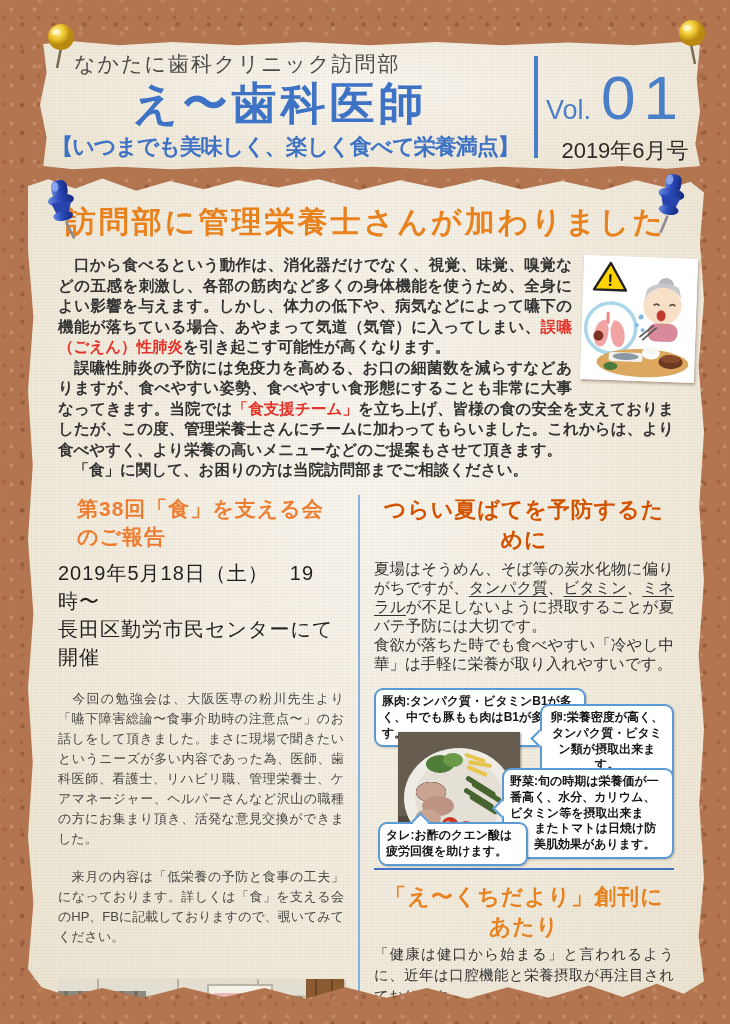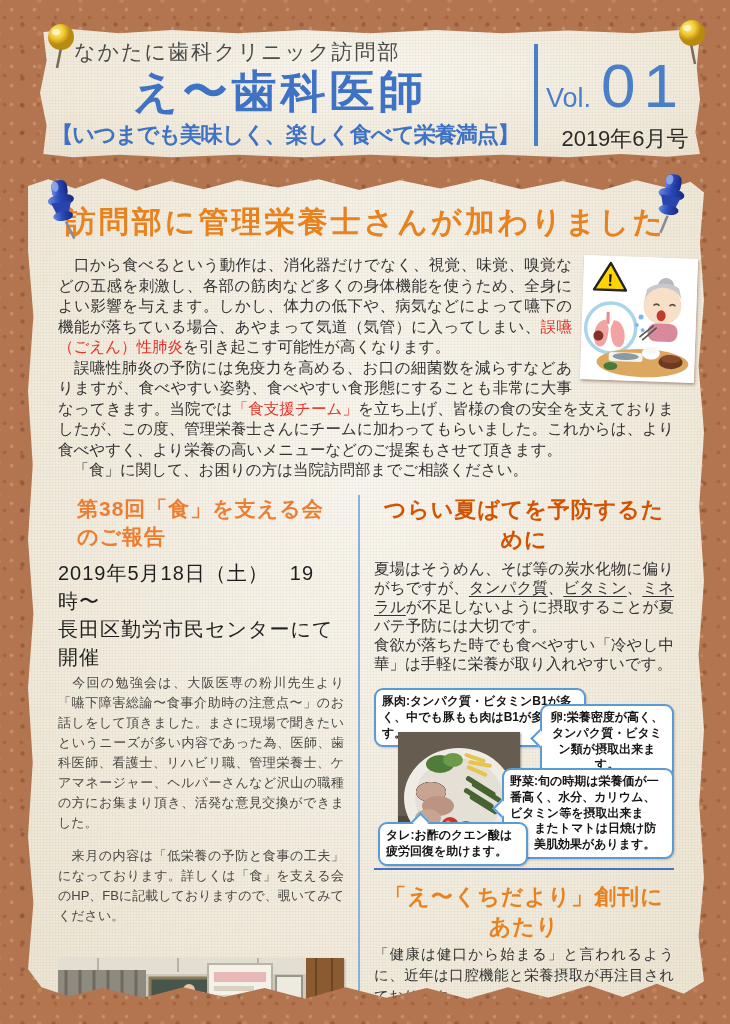--- a/index.html
+++ b/index.html
@@ -14,21 +14,21 @@
       radial-gradient(circle, rgba(225,160,115,.30) 1.8px, transparent 3px);
     background-size:23px 19px,31px 27px,17px 29px,41px 33px;
     background-position:0 0,7px 11px,13px 3px,19px 17px;}
   .paper-tex{
     background-color:#f4eee0;
     background-image:
       repeating-linear-gradient(0deg, rgba(120,100,70,.045) 0 1px, transparent 1px 3px),
       repeating-linear-gradient(90deg, rgba(120,100,70,.045) 0 1px, transparent 1px 3px),
       radial-gradient(ellipse at 50% 35%, rgba(255,255,255,.5), rgba(214,200,170,.25));}
   
-  .header-note{position:absolute;left:40px;top:28px;width:660px;height:130px;
+  .header-note{position:absolute;left:40px;top:40px;width:660px;height:130px;
     filter:drop-shadow(2px 3px 3px rgba(60,25,10,.45));
     clip-path:polygon(0.5% 3%,5% 1%,12% 4%,20% 1.5%,30% 4%,40% 1.5%,50% 4%,60% 1.5%,70% 4%,80% 2%,90% 4%,97% 1.5%,100% 4%,99.5% 30%,100% 55%,99.3% 80%,100% 97%,95% 99%,88% 97%,80% 99.5%,70% 97.5%,60% 99.5%,50% 97.5%,40% 99.5%,30% 97.5%,20% 99.5%,12% 97.5%,5% 99.5%,0.5% 97%,1% 75%,0% 50%,1% 25%);}
   .club-name{position:absolute;left:34px;top:10px;font-size:21px;color:#4a4a48;letter-spacing:2px;}
   .masthead{position:absolute;left:20px;top:34px;width:440px;text-align:center;
     font-size:45px;font-weight:bold;color:#3e72c4;letter-spacing:4px;}
   .mast-sub{position:absolute;left:2px;top:92px;width:486px;text-align:center;
     font-size:22px;font-weight:bold;color:#3e72c4;letter-spacing:-1px;}
   .head-divider{position:absolute;left:494px;top:16px;width:4px;height:102px;background:#4a7ec7;}
   .vol-row{position:absolute;left:506px;top:22px;width:150px;color:#4a7ec7;white-space:nowrap;}
   .vol-label{font-size:27px;font-weight:300;vertical-align:baseline;}
@@ -37,31 +37,31 @@
     font-size:22px;color:#2b2b28;}
   
   .pin{position:absolute;pointer-events:none;}
   
   .main-paper{position:absolute;left:28px;top:176px;width:676px;height:826px;
     filter:drop-shadow(3px 4px 4px rgba(55,22,8,.5));
     clip-path:polygon(0% 1.2%,3% .4%,7% 1.5%,11% .3%,16% 1.8%,21% .6%,26% 1.6%,31% .5%,37% 1.4%,43% .4%,49% 1.7%,55% .5%,61% 1.5%,67% .4%,73% 1.6%,79% .6%,85% 1.7%,90% .5%,95% 1.5%,98% .7%,100% 2%,99.4% 8%,100% 15%,99.2% 23%,100% 31%,99.3% 40%,100% 49%,99.2% 58%,100% 67%,99.3% 76%,100% 85%,99.2% 92%,100% 97.5%,97% 99%,93% 97.8%,88% 99.4%,83% 98%,77% 99.5%,71% 98.2%,65% 99.6%,59% 98.3%,53% 99.5%,47% 98.2%,41% 99.6%,35% 98.3%,29% 99.4%,23% 98.2%,17% 99.5%,11% 98.3%,6% 99.3%,2% 98.2%,0% 96%,0.8% 88%,0% 80%,0.7% 71%,0% 62%,0.8% 53%,0% 44%,0.7% 35%,0% 26%,0.8% 17%,0% 9%);}
   .paper-inner{position:absolute;left:0;top:0;right:0;bottom:0;padding:26px 30px 0 30px;}
   .article-title{margin:0;text-align:center;font-size:30px;font-weight:bold;color:#e8821e;letter-spacing:3px;}
   .intro{margin-top:12px;font-size:15.5px;line-height:20.5px;color:#333;text-align:justify;}
-  .intro p{margin:0;}
+  .intro p{margin:0;font-weight:bold;}
   .red{color:#e53228;}
   .illu-card{float:right;width:114px;height:124px;margin:2px -22px 6px 10px;background:#fff;
     transform:rotate(2deg);box-shadow:1px 2px 3px rgba(80,40,20,.4);}
   
   .columns{display:flex;margin-top:14px;clear:both;}
   .col-left{width:300px;flex:0 0 300px;padding-right:14px;}
   .col-right{flex:1;border-left:2px solid #86b0e0;padding-left:14px;}
   .report-heading{font-size:21px;font-weight:bold;color:#ed7d31;letter-spacing:1px;margin-left:19px;}
   .report-dates{margin-top:8px;font-size:20px;color:#1f1f1d;line-height:28px;letter-spacing:1px;}
-  .report-p{margin-top:2px;font-size:13px;line-height:20px;color:#474743;text-align:justify;}
+  .report-p{margin-top:18px;font-size:13px;line-height:20px;color:#474743;text-align:justify;}
   .lecture-photo{margin-top:32px;width:286px;height:128px;box-shadow:1px 1px 2px rgba(80,40,20,.35);}
   .summer-heading{text-align:center;font-size:22px;font-weight:bold;color:#d35400;letter-spacing:1px;}
   .summer-p{margin-top:4px;font-size:15.5px;line-height:19px;color:#333;text-align:justify;}
   .u{text-decoration:underline;text-underline-offset:3px;}
   .bubble-zone{position:relative;height:176px;margin-top:4px;}
   .bubble{position:absolute;background:#fff;border:2px solid #5b9bd5;border-radius:9px;
     padding:4px 6px;font-size:12px;font-weight:bold;line-height:1.32;color:#151515;
     box-shadow:1px 1px 2px rgba(0,0,0,.18);}
   .tail{position:absolute;width:13px;height:13px;background:#fff;
     border-right:2px solid #5b9bd5;border-bottom:2px solid #5b9bd5;}

